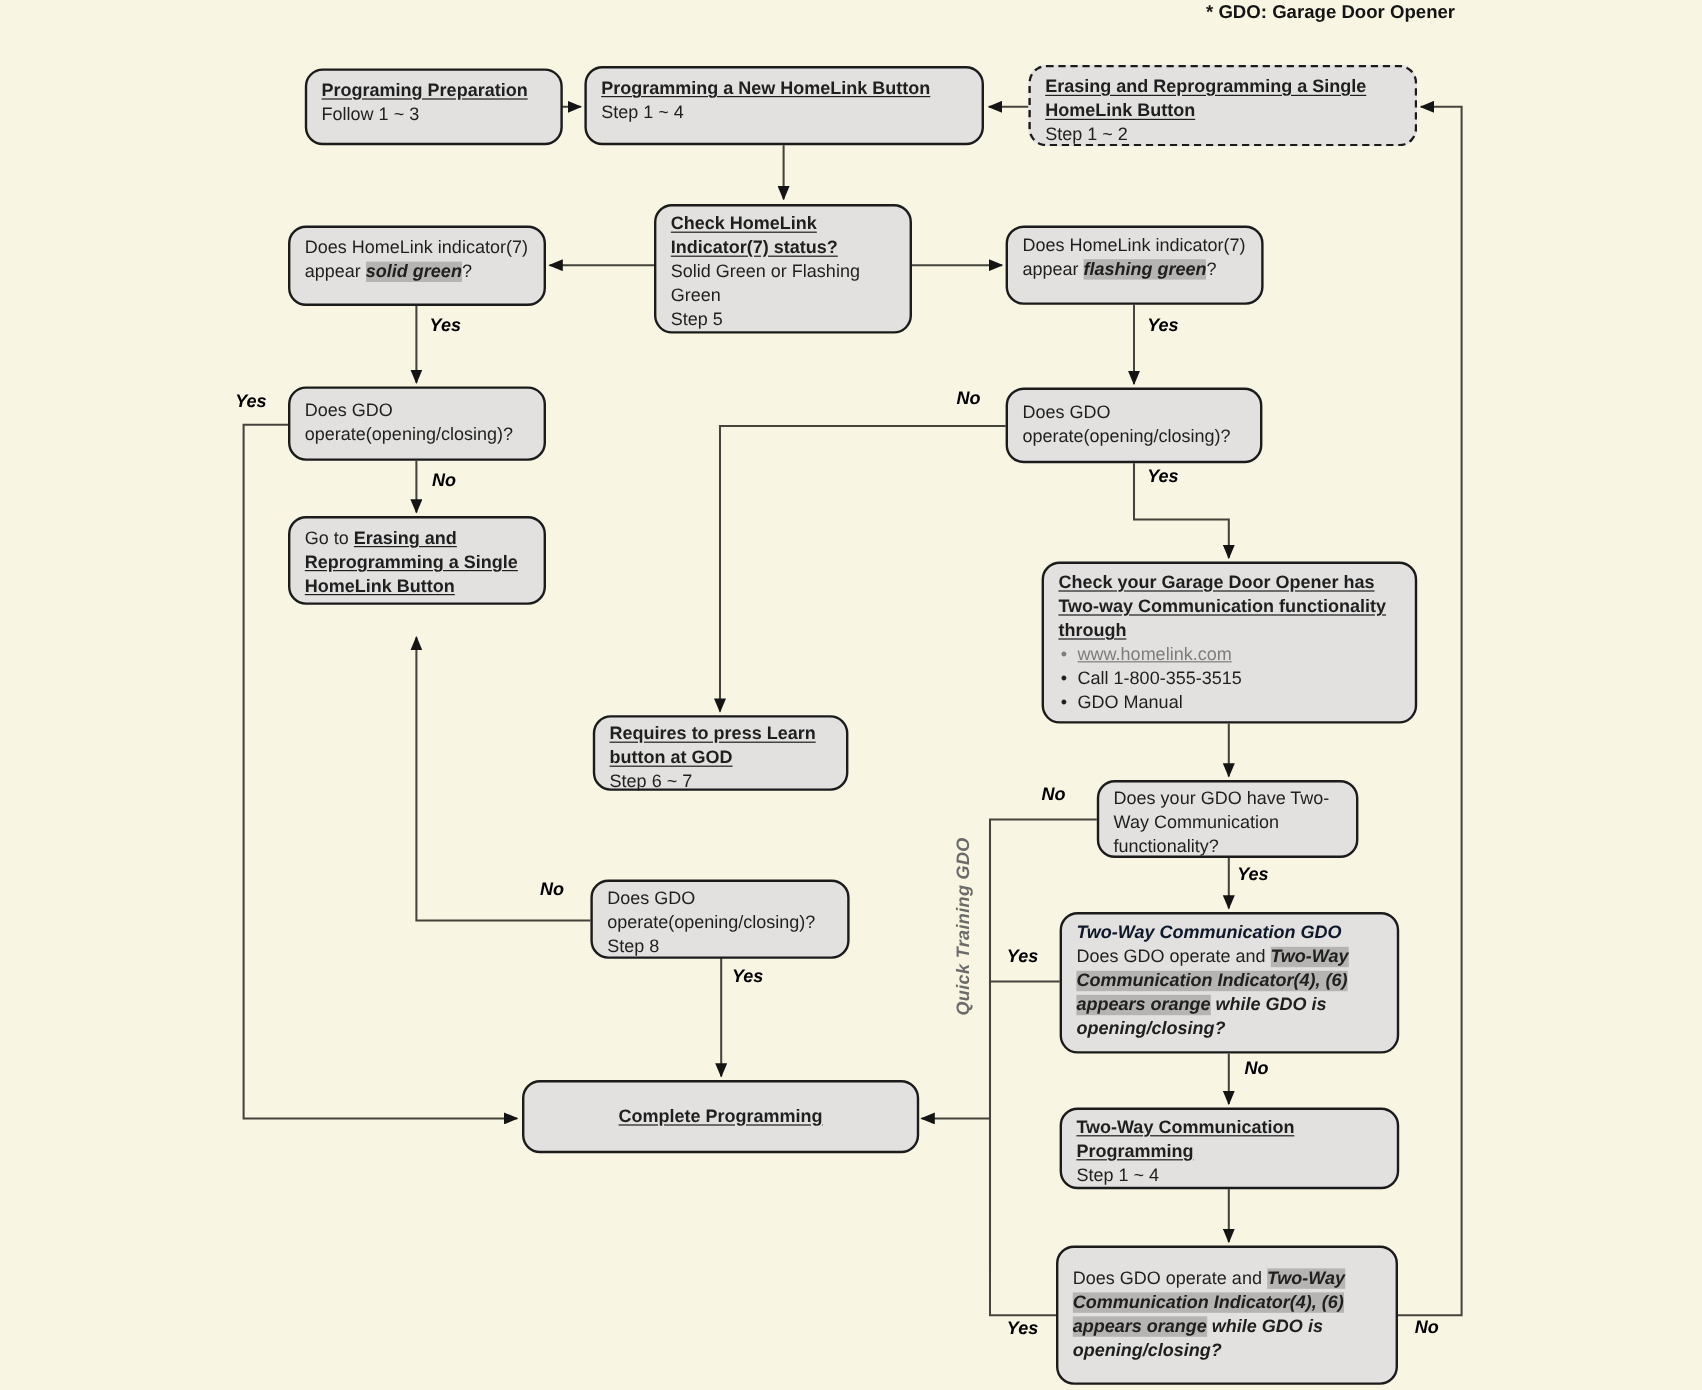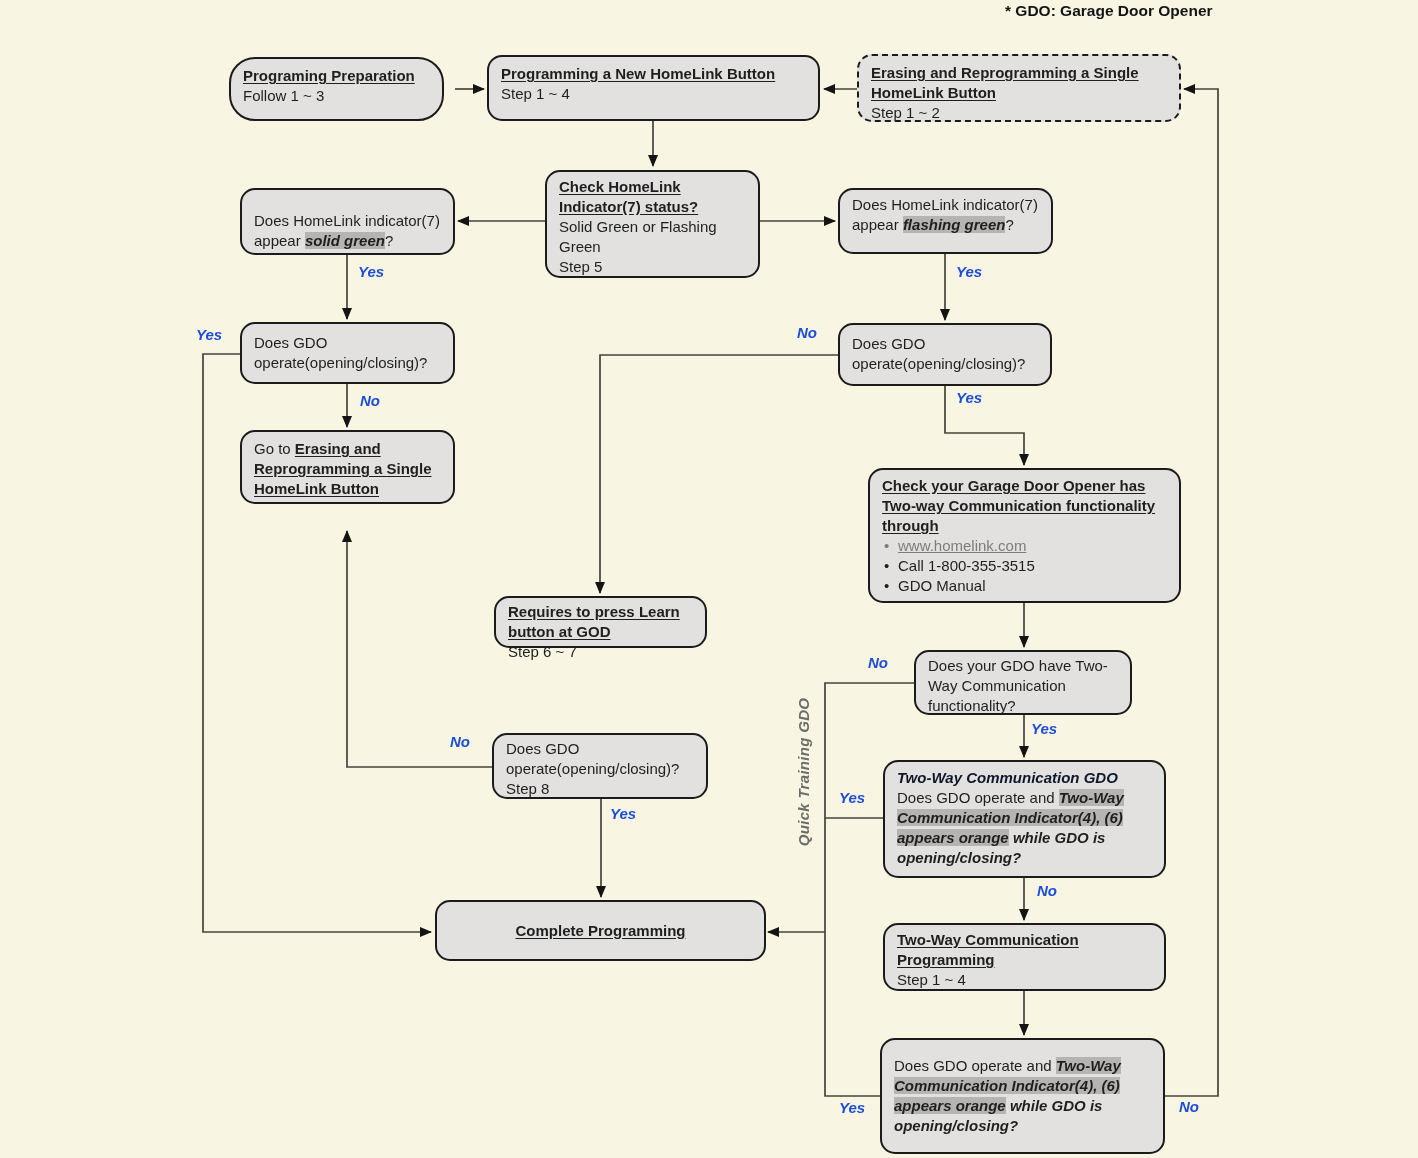--- a/index.html
+++ b/index.html
@@ -18,21 +18,21 @@
   .node .title{font-weight:bold;text-decoration:underline;text-underline-offset:2px;}
   .dashed{border-style:dashed;border-width:2.5px;}
   .hl{background:#b5b4b2;font-weight:bold;font-style:italic;}
   .bi{font-weight:bold;font-style:italic;}
   .muted-title{color:#0f172a;font-weight:bold;font-style:italic;}
   .linkish{color:#7d7d7b;text-decoration:underline;}
   .bullet{padding-left:16px;position:relative;}
   .bullet::before{content:"\2022";position:absolute;left:2px;}
   .edge-label{
     position:absolute;font-size:15px;font-weight:bold;font-style:italic;
-    color:#1d4ed8;white-space:nowrap;
+    color:#000000;white-space:nowrap;
   }
   .note{
     position:absolute;left:993px;top:2px;
     font-size:15.5px;font-weight:bold;color:#141414;white-space:nowrap;margin-left:12px;
   }
   .vlabel{
     position:absolute;left:803px;top:772px;
     transform:translate(-50%,-50%) rotate(-90deg);
     white-space:nowrap;font-size:15px;font-weight:bold;font-style:italic;
     color:#6b6b69;letter-spacing:.3px;
@@ -68,63 +68,63 @@
     <path d="M1024,715 V757" marker-end="url(#arr)"></path>
     <path d="M1024,878 V920" marker-end="url(#arr)"></path>
     <path d="M1024,991 V1035" marker-end="url(#arr)"></path>
     <path d="M601,787 V897" marker-end="url(#arr)"></path>
     <path d="M1165,1096 H1218 V89 H1184" marker-end="url(#arr)"></path>
   </g>
 </svg>
 
 <div class="note">* GDO: Garage Door Opener</div>
 
-<div class="node" style="left:229px;top:57px;width:215px;height:64px;border-radius:26px;">
+<div class="node" style="left:254px;top:57px;width:215px;height:64px;">
   <div class="title">Programing Preparation</div>
   <div>Follow 1 ~ 3</div>
 </div>
 
 <div class="node" style="left:487px;top:55px;width:333px;height:66px;">
   <div class="title">Programming a New HomeLink Button</div>
   <div>Step 1 ~ 4</div>
 </div>
 
 <div class="node dashed" style="left:857px;top:54px;width:324px;height:68px;">
   <div class="title">Erasing and Reprogramming a Single HomeLink Button</div>
   <div>Step 1 ~ 2</div>
 </div>
 
 <div class="node" style="left:545px;top:170px;width:215px;height:108px;padding-top:5px;">
   <div class="title">Check HomeLink Indicator(7) status?</div>
   <div>Solid Green or Flashing Green</div>
   <div>Step 5</div>
 </div>
 
-<div class="node" style="left:240px;top:188px;width:215px;height:67px;padding-top:21px;"><span>Does HomeLink indicator(7) appear </span><span class="hl">solid green</span><span>?</span></div>
+<div class="node" style="left:240px;top:188px;width:215px;height:67px;padding-top:7px;"><span>Does HomeLink indicator(7) appear </span><span class="hl">solid green</span><span>?</span></div>
 
 <div class="node" style="left:838px;top:188px;width:215px;height:66px;padding-top:5px;"><span>Does HomeLink indicator(7) appear </span><span class="hl">flashing green</span><span>?</span></div>
 
 <div class="node" style="left:240px;top:322px;width:215px;height:62px;padding-top:9px;">
   <div>Does GDO operate(opening/closing)?</div>
 </div>
 
 <div class="node" style="left:838px;top:323px;width:214px;height:63px;padding-top:9px;">
   <div>Does GDO operate(opening/closing)?</div>
 </div>
 
 <div class="node" style="left:240px;top:430px;width:215px;height:74px;"><span>Go to </span><span class="title">Erasing and Reprogramming a Single HomeLink Button</span></div>
 
 <div class="node" style="left:868px;top:468px;width:313px;height:135px;padding-top:6px;">
   <div class="title">Check your Garage Door Opener has Two-way Communication functionality through</div>
   <div class="bullet linkish">www.homelink.com</div>
   <div class="bullet">Call 1-800-355-3515</div>
   <div class="bullet">GDO Manual</div>
 </div>
 
-<div class="node" style="left:494px;top:596px;width:213px;height:52px;padding-top:4px;">
+<div class="node" style="left:494px;top:596px;width:213px;height:63px;padding-top:4px;">
   <div class="title">Requires to press Learn button at GOD</div>
   <div>Step 6 ~ 7</div>
 </div>
 
 <div class="node" style="left:914px;top:650px;width:218px;height:65px;padding-top:4px;">
   <div>Does your GDO have Two-Way Communication functionality?</div>
 </div>
 
 <div class="node" style="left:883px;top:760px;width:283px;height:118px;padding-top:6px;">
   <div class="muted-title">Two-Way Communication GDO</div>

